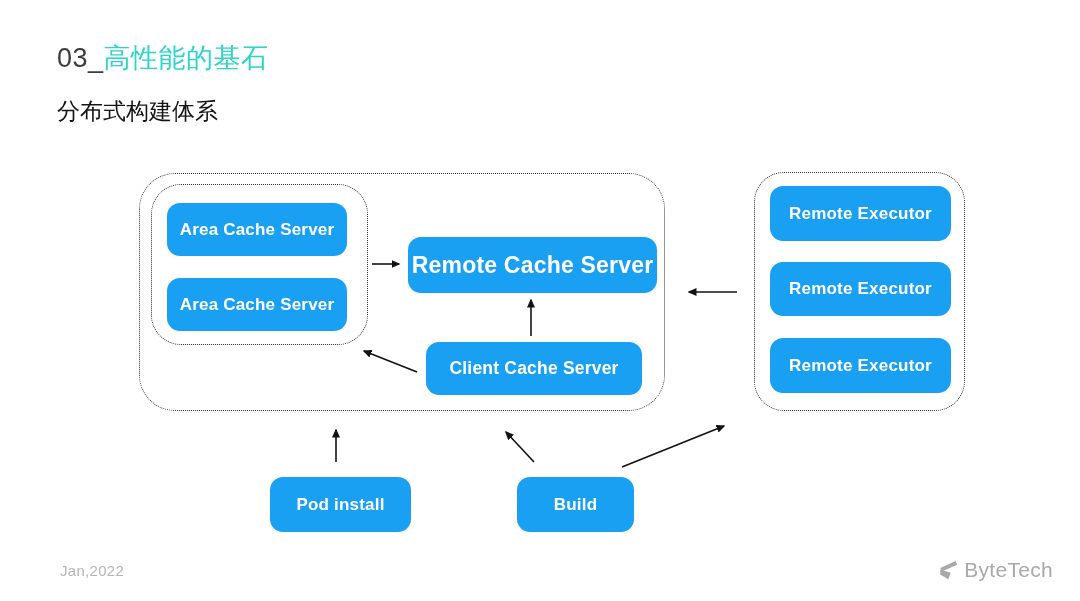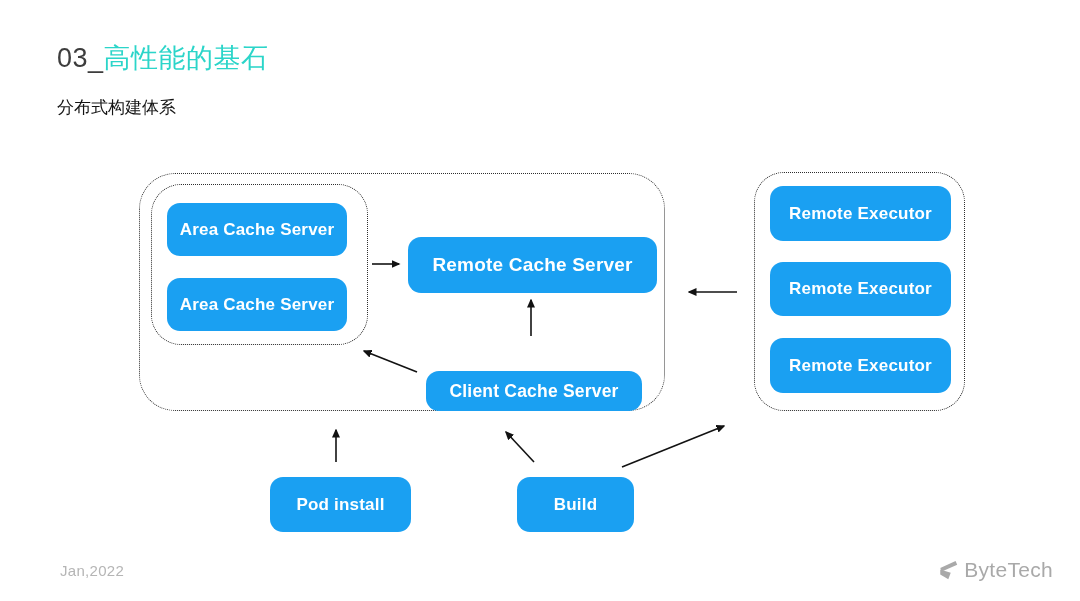--- a/index.html
+++ b/index.html
@@ -15,21 +15,21 @@
   
   .title {
     position:absolute; left:57px; top:40px;
     font-size:27px; font-weight:normal;
     color:#3d3d3d; letter-spacing:0.5px;
     white-space:nowrap;
   }
   .title .accent { color:#2bd5c9; }
   .subtitle {
     position:absolute; left:57px; top:96px;
-    font-size:17px; color:#141414;
+    font-size:23px; color:#141414;
     white-space:nowrap;
   }
   
   .cluster {
     position:absolute;
     border:1.6px dotted #2e2e2e;
     background:transparent;
   }
   .outer-cluster  { left:139px; top:173px; width:526px; height:238px; border-radius:36px; }
   .inner-cluster  { left:151px; top:184px; width:217px; height:161px; border-radius:30px; }
@@ -41,22 +41,22 @@
     border-radius:13px;
     color:#ffffff;
     font-weight:bold;
     font-size:17px;
     display:flex; align-items:center; justify-content:center;
     white-space:nowrap;
     letter-spacing:0.2px;
   }
   .node-area1       { left:167px; top:203px; width:180px; height:53px; }
   .node-area2       { left:167px; top:278px; width:180px; height:53px; }
-  .node-remote-cache{ left:408px; top:237px; width:249px; height:56px; font-size:19px; }
-  .node-client-cache{ left:426px; top:342px; width:216px; height:40px; font-size:17.5px;margin-top:29px; }
+  .node-remote-cache{ left:408px; top:237px; width:249px; height:56px; font-size:23px; }
+  .node-client-cache{ left:426px; top:342px; width:216px; height:53px; font-size:17.5px; }
   .node-exec1       { left:770px; top:186px; width:181px; height:55px; }
   .node-exec2       { left:770px; top:262px; width:181px; height:54px; }
   .node-exec3       { left:770px; top:338px; width:181px; height:55px; }
   .node-pod         { left:270px; top:477px; width:141px; height:55px; }
   .node-build       { left:517px; top:477px; width:117px; height:55px; }
   
   .arrows {
     position:absolute; left:0; top:0;
     width:1080px; height:601px;
     pointer-events:none;

